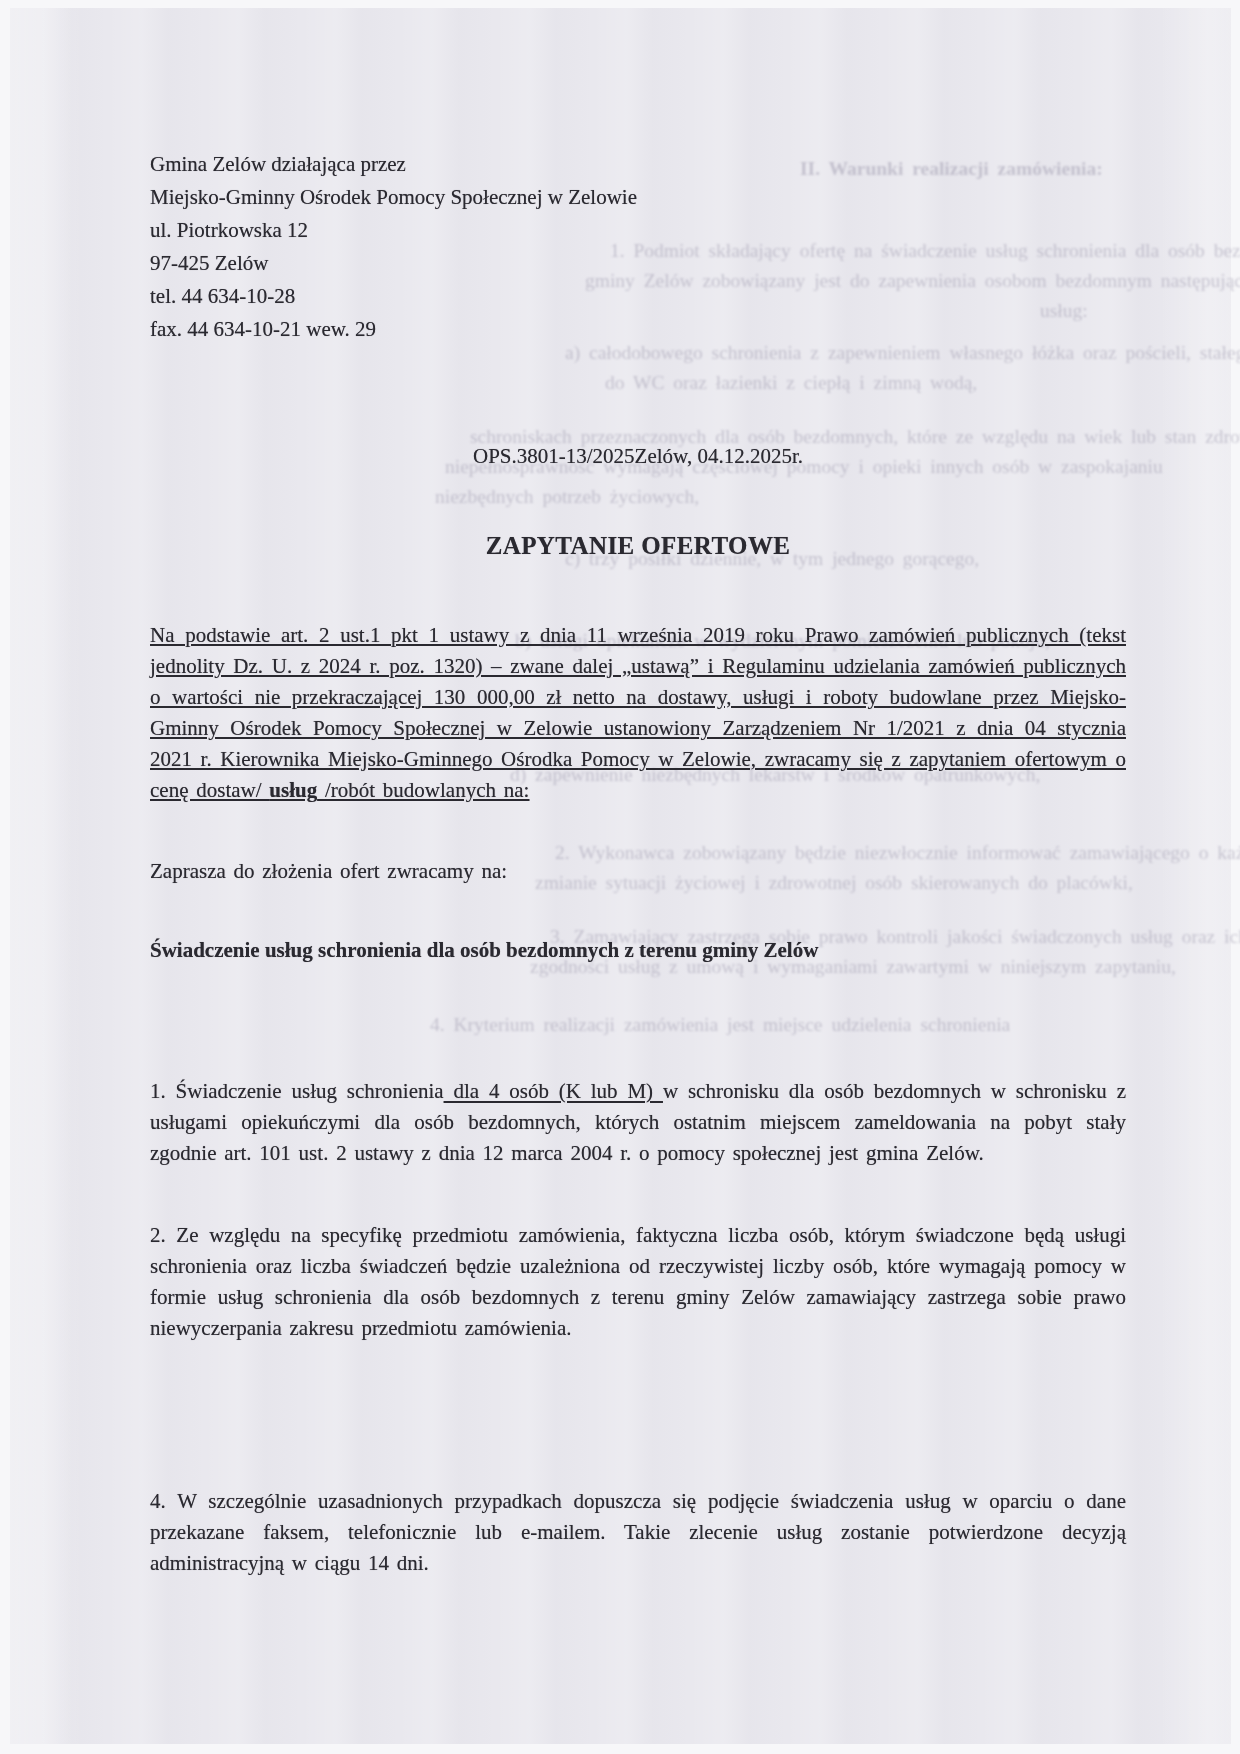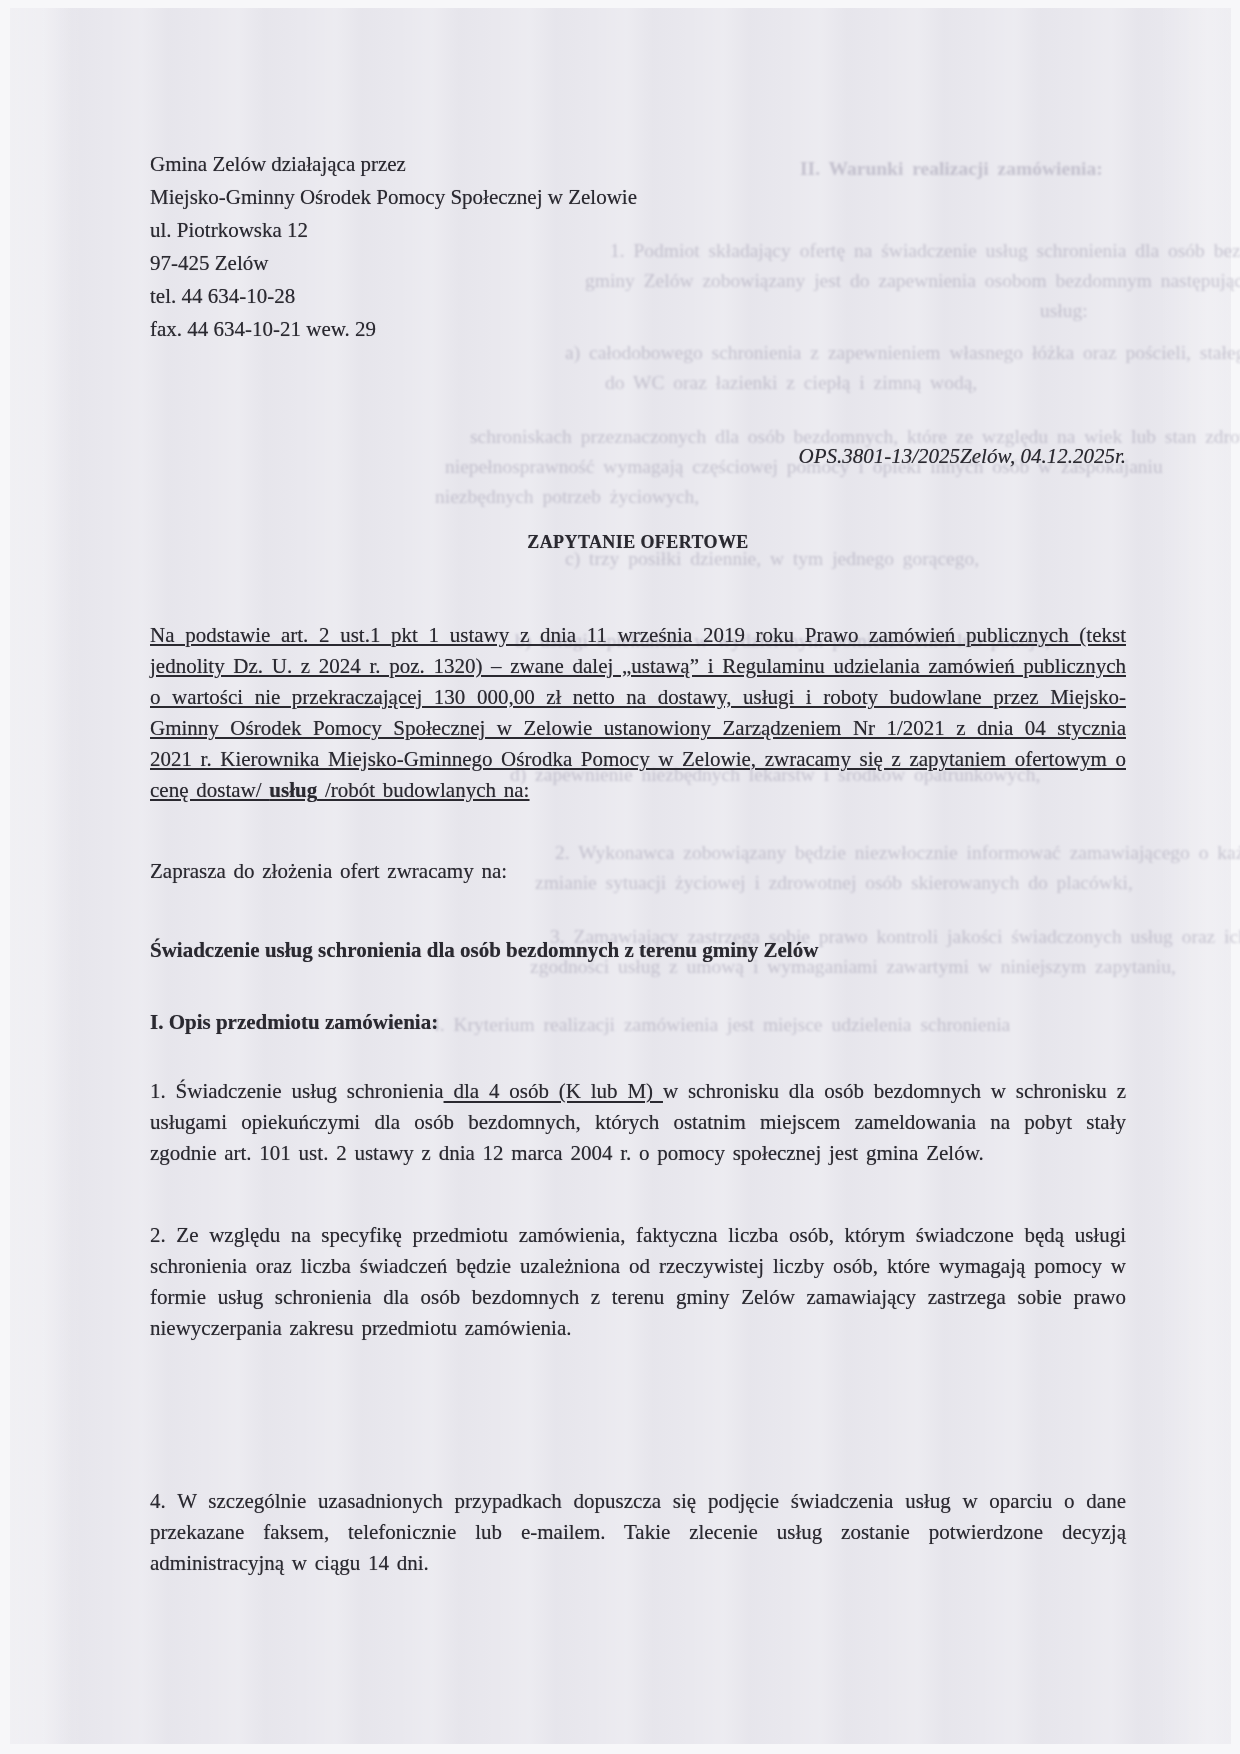--- a/index.html
+++ b/index.html
@@ -17,22 +17,22 @@
         rgba(120,118,140,.022) 61px, rgba(255,255,255,0) 97px),
       #e9e8ee;
   }
   .content{
     position:absolute;left:140px;top:0;width:976px;height:100%;
     color:#2a2930;
     text-shadow:0 0 .7px rgba(42,40,50,.55);
   }
   .blk{position:absolute;left:0;width:100%;}
   .sender{font-size:21px;line-height:33px;}
-  .refrow{display:flex;justify-content:flex-end;font-size:21px;font-style:italic;}
-  .doctitle{text-align:center;font-weight:bold;font-size:18px;letter-spacing:.4px;}
+  .refrow{display:flex;justify-content:center;font-size:21px;}
+  .doctitle{text-align:center;font-weight:bold;font-size:25px;letter-spacing:.4px;}
   .para{font-size:21px;line-height:31px;text-align:justify;word-spacing:2.5px;}
   .center-bold{text-align:left;font-weight:bold;font-size:21px;}
   .sec-head{font-weight:bold;font-size:21px;}
   .u{text-decoration:underline;text-underline-offset:3px;}
   .b{font-weight:bold;}
   
   .ghost{
     position:absolute;white-space:nowrap;
     font-size:19.5px;color:#9d99ad;opacity:.5;
     filter:blur(1.3px);
@@ -82,21 +82,20 @@
     <div class="blk doctitle" style="top:524px;">ZAPYTANIE OFERTOWE</div>
 
     <div class="blk para" style="top:612px;text-decoration:underline;">
       <span>Na podstawie art. 2 ust.1 pkt 1 ustawy z dnia 11 września 2019 roku Prawo zamówień publicznych (tekst jednolity Dz. U. z 2024 r. poz. 1320) – zwane dalej „ustawą” i Regulaminu udzielania zamówień publicznych o wartości nie przekraczającej 130 000,00 zł netto na dostawy, usługi i roboty budowlane przez Miejsko-Gminny Ośrodek Pomocy Społecznej w Zelowie ustanowiony Zarządzeniem Nr 1/2021 z dnia 04 stycznia 2021 r. Kierownika Miejsko-Gminnego Ośrodka Pomocy w Zelowie, zwracamy się z zapytaniem ofertowym o cenę dostaw/ </span><span class="b">usług</span><span> /robót budowlanych na:</span>
     </div>
 
     <div class="blk para" style="top:848px;">Zaprasza do złożenia ofert zwracamy na:</div>
 
     <div class="blk center-bold" style="top:930px;">Świadczenie usług schronienia dla osób bezdomnych z terenu gminy Zelów</div>
 
-    <div class="blk sec-head" style="top:1002px;">I. Opis przedmiotu zamówienia:</div>
 
     <div class="blk para" style="top:1068px;">
       <span>1. Świadczenie usług schronienia</span><span class="u"> dla 4 osób (K lub M) </span><span>w schronisku dla osób bezdomnych w schronisku z usługami opiekuńczymi dla osób bezdomnych, których ostatnim miejscem zameldowania na pobyt stały  zgodnie art. 101 ust. 2 ustawy z dnia 12 marca 2004 r. o pomocy społecznej jest gmina Zelów.</span>
     </div>
 
     <div class="blk para" style="top:1212px;">2. Ze względu na specyfikę przedmiotu zamówienia, faktyczna liczba osób, którym świadczone będą usługi schronienia oraz liczba świadczeń będzie uzależniona od rzeczywistej liczby osób, które wymagają pomocy w formie usług schronienia dla osób bezdomnych z terenu gminy Zelów  zamawiający zastrzega sobie prawo niewyczerpania zakresu przedmiotu zamówienia.</div>
 
     <div class="blk para" style="top:1478px;">4. W szczególnie uzasadnionych przypadkach dopuszcza się podjęcie świadczenia usług w oparciu o dane przekazane faksem, telefonicznie lub e-mailem. Takie zlecenie usług zostanie potwierdzone decyzją administracyjną w ciągu 14 dni.</div>
 
   </div>

